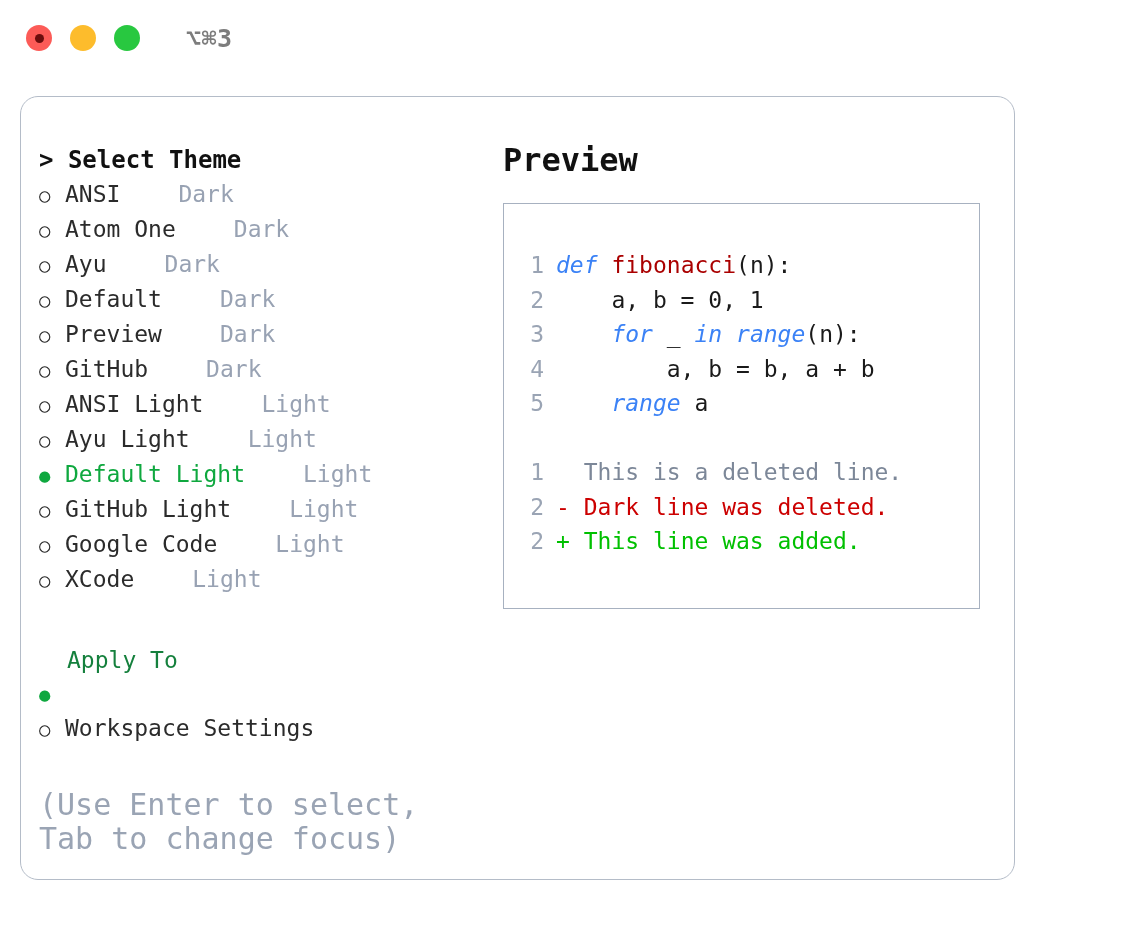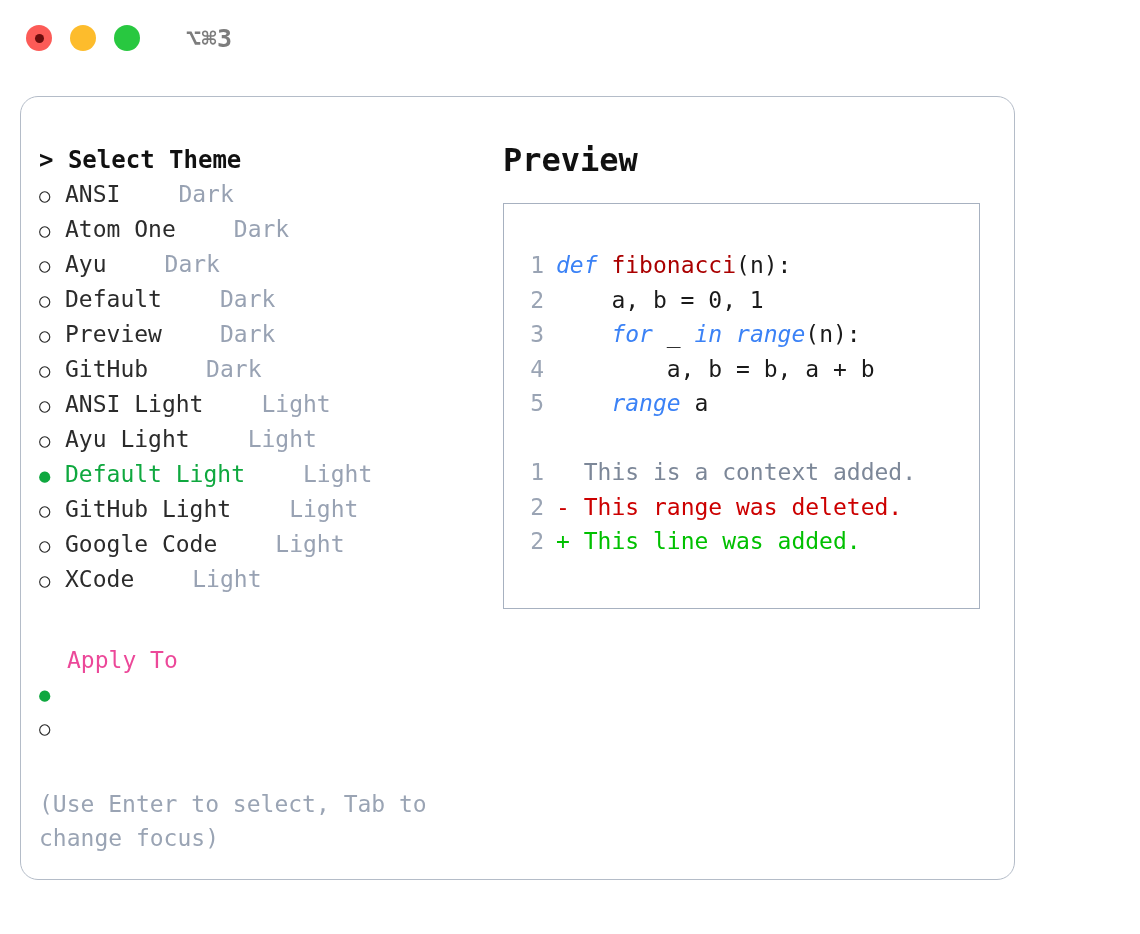--- a/index.html
+++ b/index.html
@@ -99,30 +99,30 @@
   .opt-label { color: #2b2b2b; }
   .option-row.selected .opt-label { color: #0fa83f; }
   .opt-tag {
     color: #98a2b3;
     padding-left: 11px;
     margin-left: 47px;
   }
 
   .apply-header {
     font-size: 23px;
-    color: #ec4899;
+    color: #15803d;
     line-height: 34px;
     padding-left: 28px;
     margin-top: 46px;
     white-space: pre;
   }
 
   .hint {
     margin-top: 42px;
-    font-size: 23px;
+    font-size: 30px;
     line-height: 34px;
     color: #9aa4b4;
     width: 410px;
     white-space: pre-wrap;
   }
 
   
   .right-col {
     flex: 1;
     padding-left: 12px;
@@ -201,41 +201,41 @@
             <div class="option-row selected"><span class="radio on">●</span><span class="opt-label">Default Light</span><span class="opt-tag">Light</span></div>
             <div class="option-row"><span class="radio">○</span><span class="opt-label">GitHub Light</span><span class="opt-tag">Light</span></div>
             <div class="option-row"><span class="radio">○</span><span class="opt-label">Google Code</span><span class="opt-tag">Light</span></div>
             <div class="option-row"><span class="radio">○</span><span class="opt-label">XCode</span><span class="opt-tag">Light</span></div>
           </div>
 
         <div class="apply-header">Apply To</div>
 
         <div id="apply-list">
             <div class="option-row selected"><span class="radio on">●</span></div>
-            <div class="option-row"><span class="radio">○</span></div>
+            <div class="option-row"><span class="radio">○</span><span class="opt-label">Workspace Settings</span></div>
           </div>
 
         <div class="hint">(Use Enter to select, Tab to change focus)</div>
       </div>
 
       <div class="right-col">
         <div class="preview-title">Preview</div>
 
         <div class="preview-box">
           <div id="code-block">
               <div class="code-line"><span class="lineno">1</span><span class="code-text"><span class="kw">def</span><span class="plain"> </span><span class="fn">fibonacci</span><span class="plain">(n):</span></span></div>
               <div class="code-line"><span class="lineno">2</span><span class="code-text"><span class="plain">    a, b = 0, 1</span></span></div>
               <div class="code-line"><span class="lineno">3</span><span class="code-text"><span class="plain">    </span><span class="kw">for</span><span class="plain"> _ </span><span class="kw">in</span><span class="plain"> </span><span class="kw">range</span><span class="plain">(n):</span></span></div>
               <div class="code-line"><span class="lineno">4</span><span class="code-text"><span class="plain">        a, b = b, a + b</span></span></div>
               <div class="code-line"><span class="lineno">5</span><span class="code-text"><span class="plain">    </span><span class="kw">range</span><span class="plain"> a</span></span></div>
             </div>
           <div class="blank-line"></div>
           <div id="diff-block">
-              <div class="code-line"><span class="lineno">1</span><span class="diff-ctx"> </span><span class="diff-ctx"> This is a context added.</span></div>
-              <div class="code-line"><span class="lineno">2</span><span class="diff-del">-</span><span class="diff-del"> This range was deleted.</span></div>
+              <div class="code-line"><span class="lineno">1</span><span class="diff-ctx"> </span><span class="diff-ctx"> This is a deleted line.</span></div>
+              <div class="code-line"><span class="lineno">2</span><span class="diff-del">-</span><span class="diff-del"> Dark line was deleted.</span></div>
               <div class="code-line"><span class="lineno">2</span><span class="diff-add">+</span><span class="diff-add"> This line was added.</span></div>
             </div>
         </div>
       </div>
 
     </div>
   </div>
 </div>
 
 </body></html>

